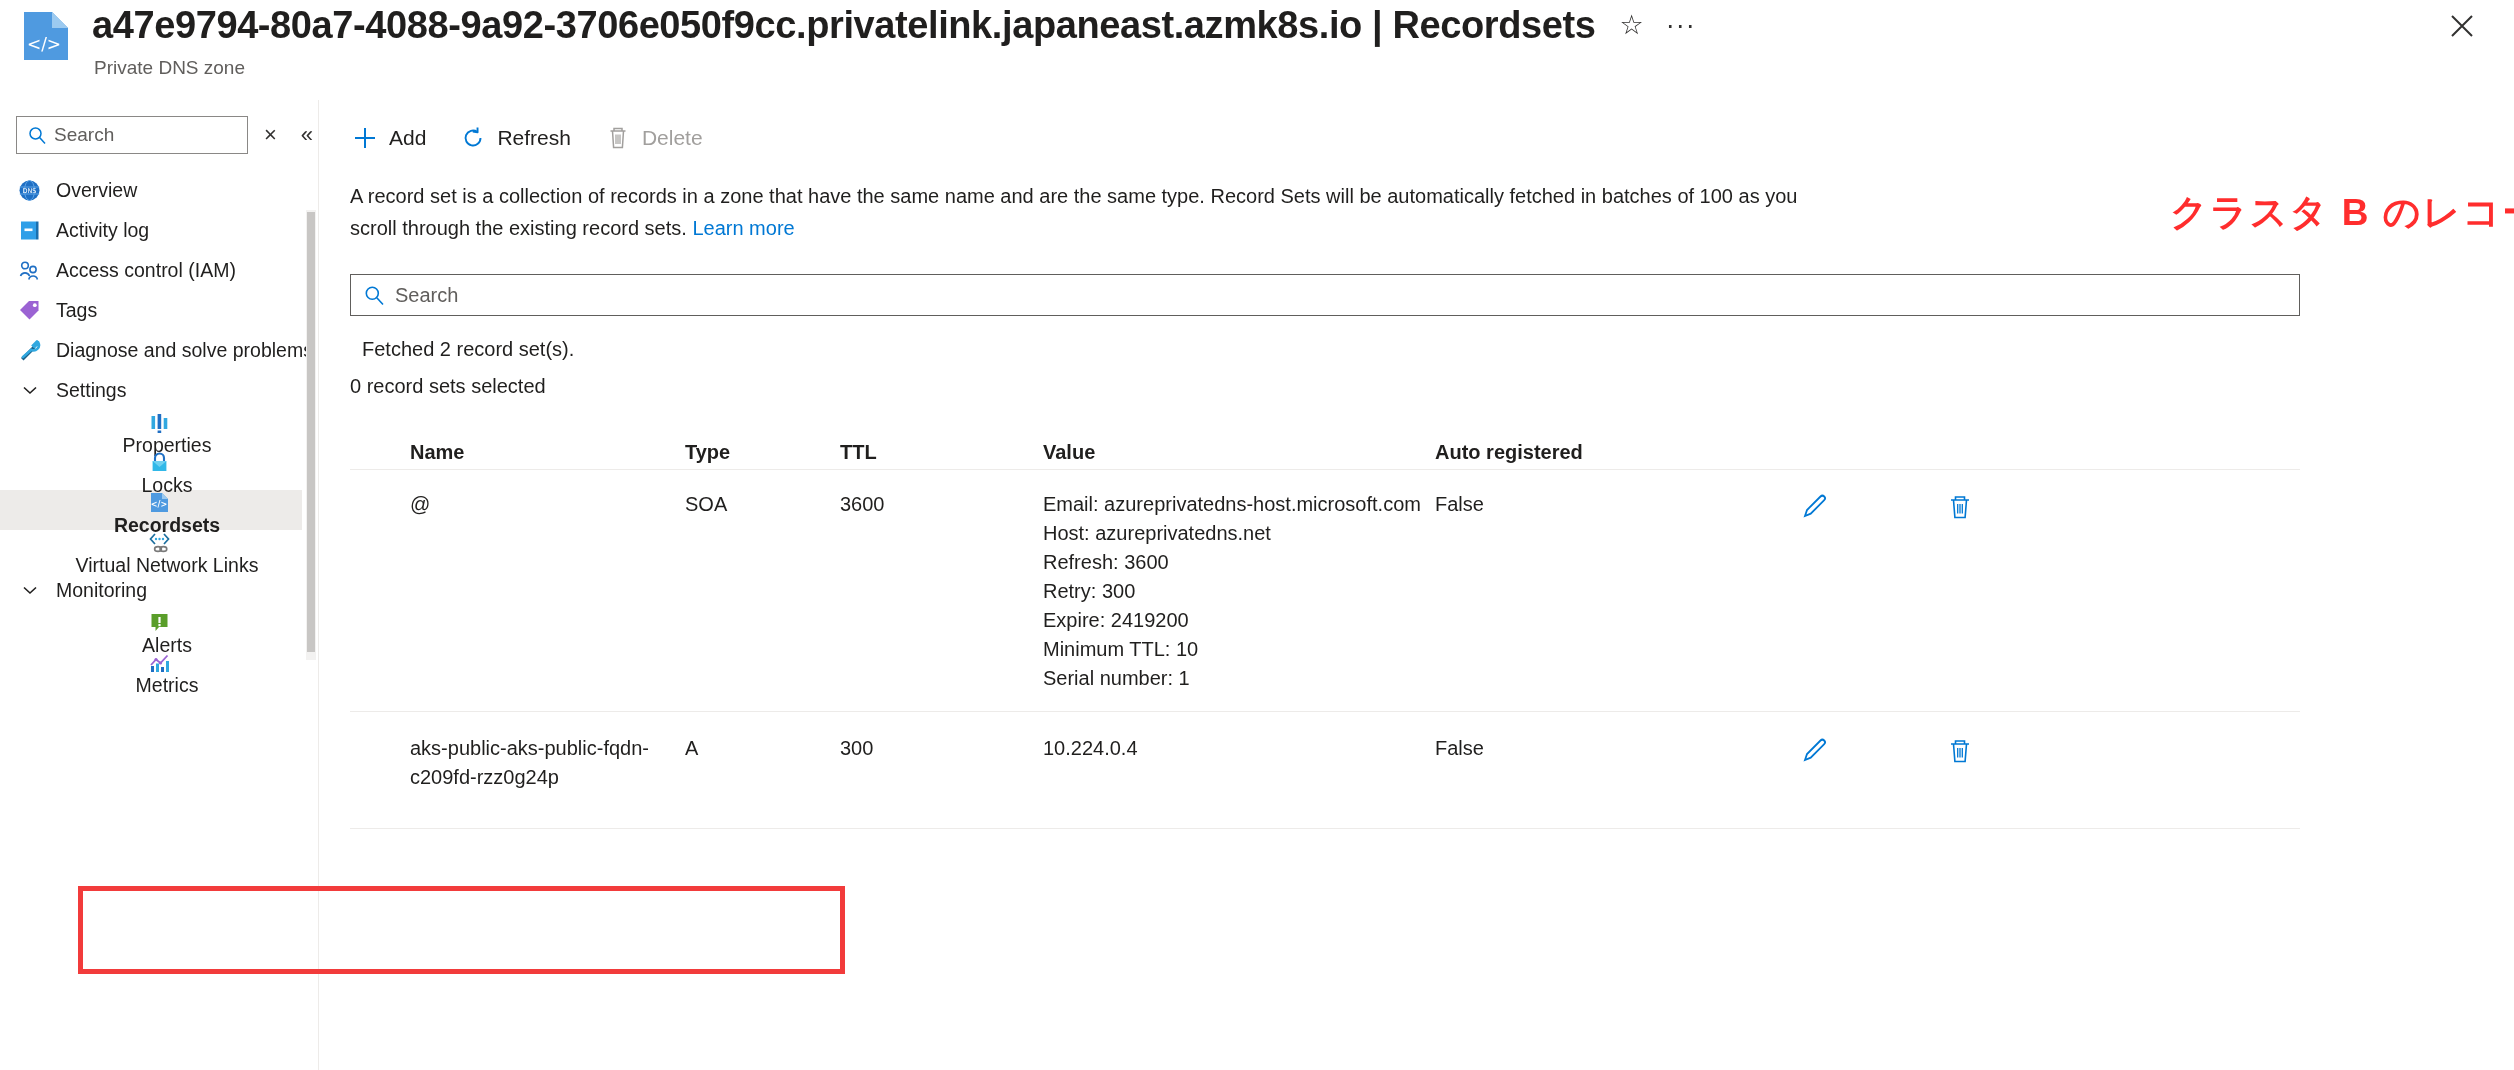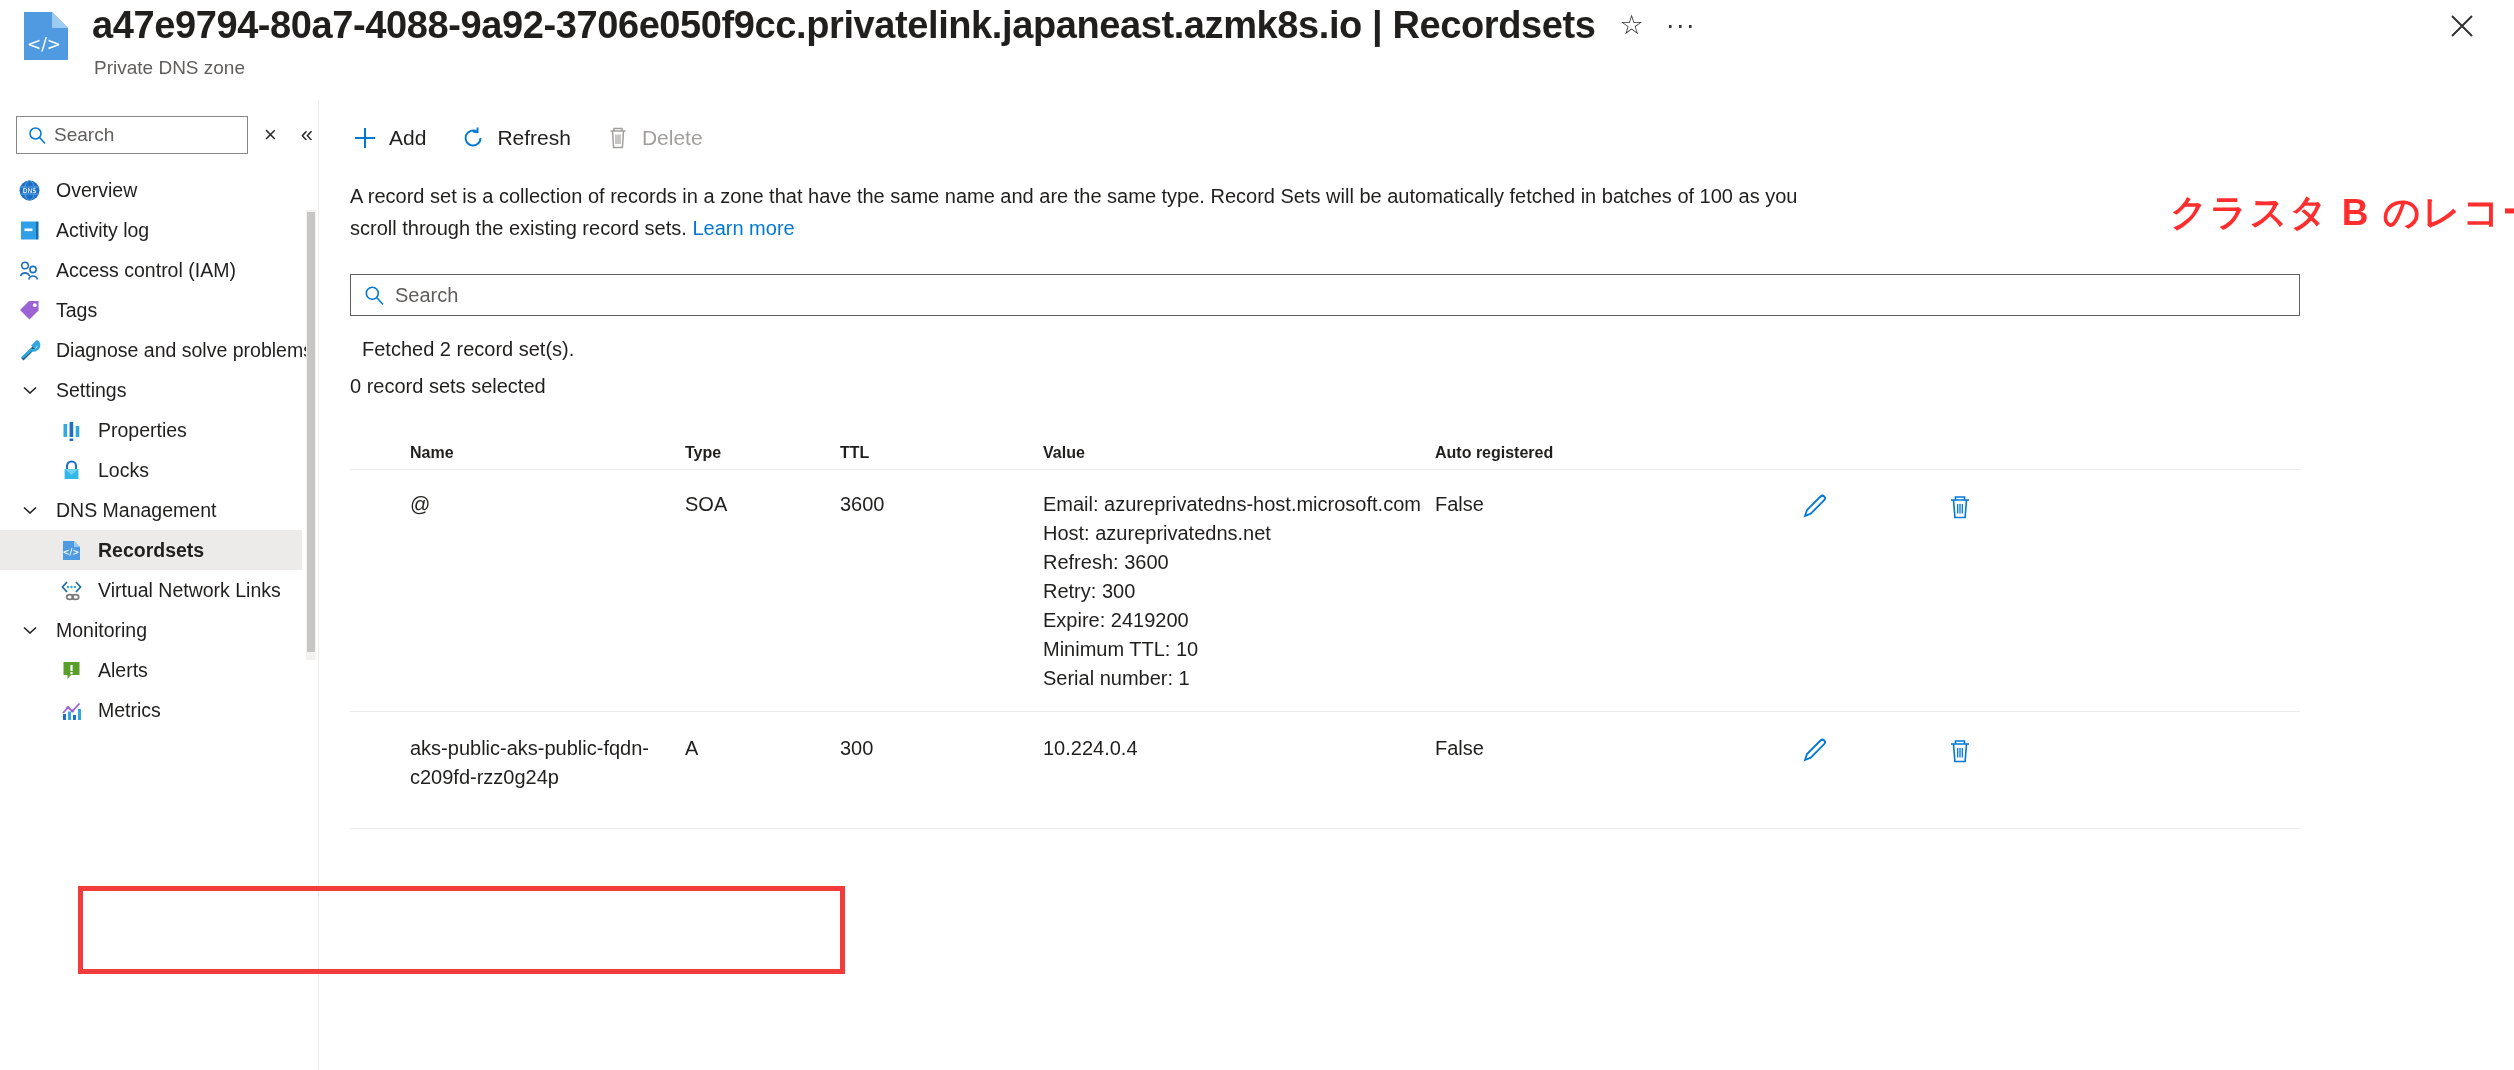--- a/index.html
+++ b/index.html
@@ -44,21 +44,21 @@
   .nav-x { margin-left: 16px; font-size: 22px; color:#323130; cursor:pointer; line-height:20px; }
   .nav-collapse { margin-left: 24px; font-size: 22px; color:#323130; cursor:pointer; line-height:20px; }
 
   .nav-list { position:absolute; left:0; top:70px; width:302px; }
   .nav-item {
     display:flex; align-items:center; height:40px; padding-left: 18px; cursor:pointer;
     font-size: 19.5px; color:#201f1e; white-space:nowrap;
   }
   .nav-item .ic { width:24px; height:24px; flex:0 0 24px; margin-right: 14px; display:flex; align-items:center; justify-content:flex-start; }
   .nav-item.group { font-size: 19.5px; }
-  .nav-item.child { padding-left: 60px; }
+  .nav-item.child { padding-left: 32px; flex-direction: column; }
   .nav-item.selected { background:#edebe9; font-weight:700; }
   .chev { width:24px; height:24px; flex:0 0 24px; margin-right:14px; display:flex; align-items:center; justify-content:center; }
 
   
   .nav-scroll-track {
     position:absolute; left:306px; top:110px; width:10px; height:450px; background:#f3f2f1;
   }
   .nav-scroll-thumb {
     position:absolute; left:307px; top:112px; width:8px; height:440px; background:#c8c6c4; border-radius:0;
   }
@@ -87,21 +87,21 @@
   .search-box .mag { width:22px; height:22px; margin-right:10px; }
   .search-box .ph { font-size:20px; color:#605e5c; }
 
   .status1 { position:absolute; left:32px; top:238px; font-size:20px; color:#201f1e; }
   .status2 { position:absolute; left:20px; top:275px; font-size:20px; color:#201f1e; }
 
   
   .tbl { position:absolute; left:20px; top:318px; width:1950px; }
   .tr { display:flex; align-items:flex-start; }
   .thead { height:52px; border-bottom:1px solid #edebe9; }
-  .thead .td { font-size:16px; font-weight:600; color:#201f1e; padding-top:20px; }
+  .thead .td { font-size:20px; font-weight:600; color:#201f1e; padding-top:20px; }
   .td { font-size:20px; color:#201f1e; line-height:29px; }
   .c-check { width:60px; flex:0 0 60px; }
   .c-name  { width:275px; flex:0 0 275px; }
   .c-type  { width:155px; flex:0 0 155px; }
   .c-ttl   { width:203px; flex:0 0 203px; }
   .c-value { width:392px; flex:0 0 392px; }
   .c-auto  { width:300px; flex:0 0 300px; }
   .c-edit  { width:160px; flex:0 0 160px; display:flex; justify-content:center; }
   .c-del   { width:130px; flex:0 0 130px; display:flex; justify-content:center; }
 
@@ -243,28 +243,20 @@
         <span class="ic">
           <svg width="23" height="23" viewBox="0 0 23 23">
             <path d="M7 10 V7 a4.5 4.5 0 0 1 9 0 v3" fill="none" stroke="#1f6fc4" stroke-width="2.1"></path>
             <rect x="4.6" y="10" width="13.8" height="10" fill="#31b8e8"></rect>
             <path d="M4.6 10 L11.5 16 L18.4 10" fill="#6fd0f0"></path>
           </svg>
         </span>
         <span>Locks</span>
       </div>
 
-      <div class="nav-item group">
-        <span class="chev">
-          <svg width="20" height="20" viewBox="0 0 20 20">
-            <path d="M4 7.5 L10 13 L16 7.5" stroke="#201f1e" stroke-width="1.6" fill="none"></path>
-          </svg>
-        </span>
-        <span>DNS Management</span>
-      </div>
 
       <div class="nav-item child selected">
         <span class="ic">
           <svg width="23" height="23" viewBox="0 0 23 23">
             <path d="M3 2 h11 l6 6 v13 H3 Z" fill="#4f9ae0"></path>
             <path d="M14 2 l6 6 h-6 Z" fill="#9ccaf0"></path>
             <text x="11" y="16" font-size="8" fill="#ffffff" text-anchor="middle" font-family="DejaVu Sans">&lt;/&gt;</text>
           </svg>
         </span>
         <span>Recordsets</span>

